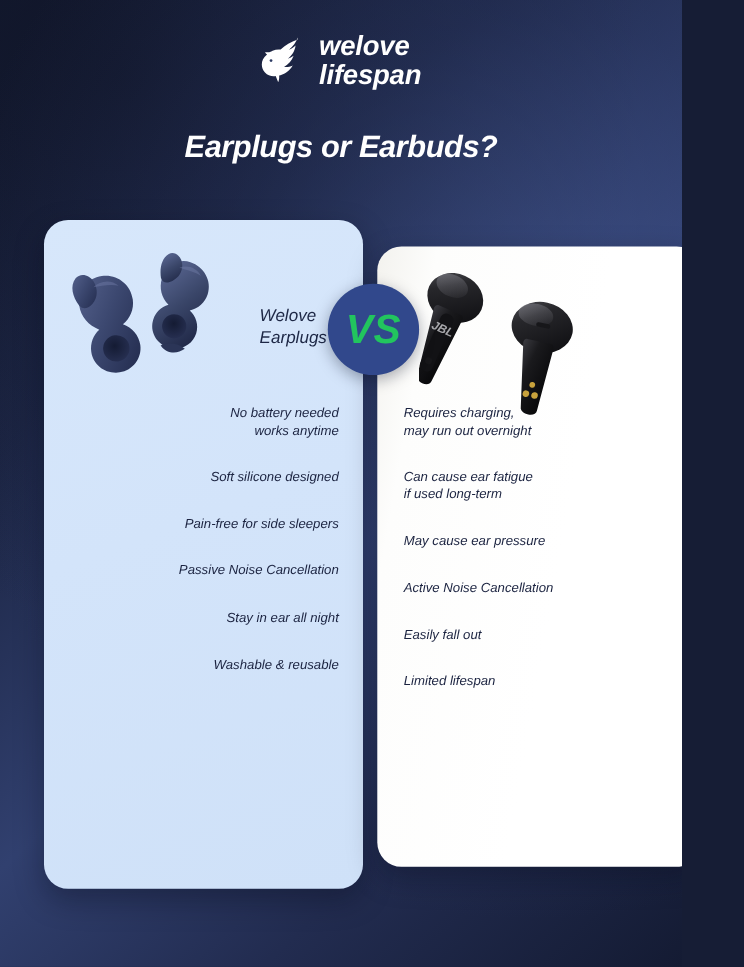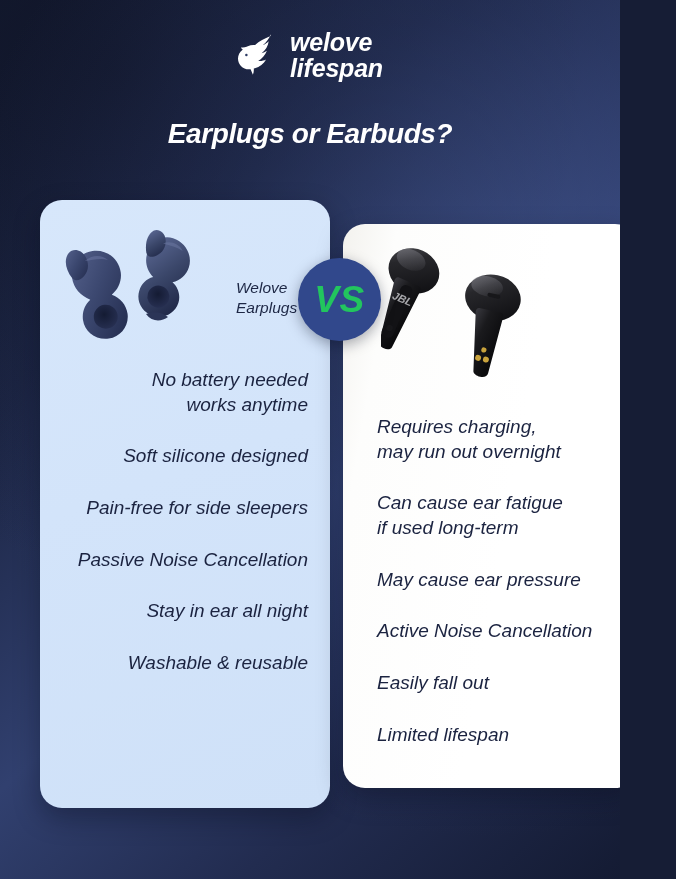--- a/index.html
+++ b/index.html
@@ -98,27 +98,26 @@
     z-index:6;
   }
 
   
   .feat-list{ position:absolute; left:0; right:0; }
   .feat-list.left{
     top:168px; padding:0 22px 0 14px;
     text-align:right;
   }
   .feat-list.right{
-    top:144px; padding:0 14px 0 34px;
+    top:144px; padding:0 14px 0 24px;
     text-align:left;
-    margin-top:47px;
   }
   .feat{
     color:#1b2340;
-    font-size:19px;
+    font-size:12px;
     line-height:1.30;
     margin-bottom:27px;
   }
   .feat:last-child{ margin-bottom:0; }
   .feat span{ display:block; }
 </style>
 </head>
 <body>
 
 <div id="stage">

